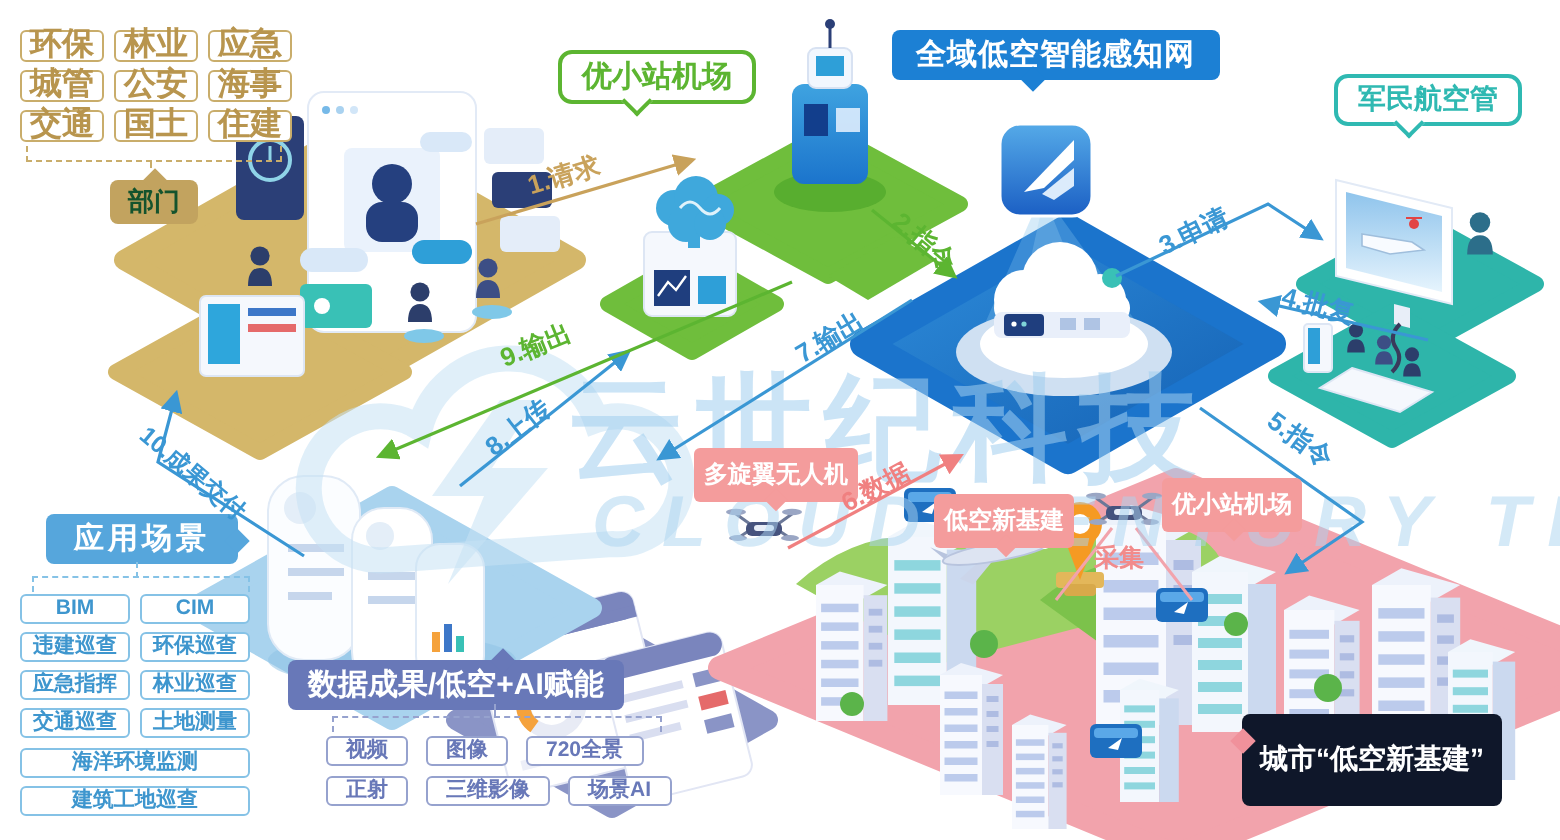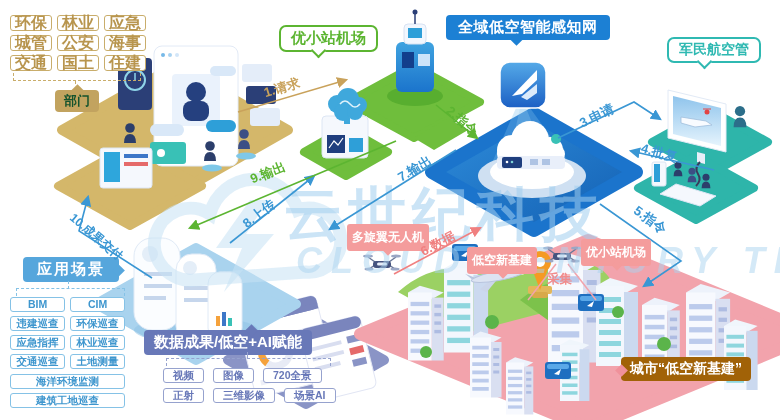--- a/index.html
+++ b/index.html
@@ -38,21 +38,21 @@
   #b-cmd i{bottom:-6px;left:32px;background:#fff;border-right:2px solid #5CB531;border-bottom:2px solid #5CB531;}
   #b-sense{left:446px;top:15px;padding:3px 12px;background:#1C80D4;color:#fff;font-size:15px;letter-spacing:.5px;}
   #b-sense i{bottom:-4px;left:66px;background:#1C80D4;}
   #b-avi{left:667px;top:37px;padding:2px 10px;background:#fff;border:2px solid #2FB9B2;border-radius:7px;
          color:#2FB9B2;font-size:14px;}
   #b-avi i{bottom:-6px;left:30px;background:#fff;border-right:2px solid #2FB9B2;border-bottom:2px solid #2FB9B2;}
   #b-scn{left:23px;top:257px;padding:3px 14px;background:#56A6DC;color:#fff;font-size:15px;letter-spacing:2px;}
   #b-scn i{right:-4px;top:9px;background:#56A6DC;}
   #b-data{left:144px;top:330px;padding:3px 10px;background:#6878B8;color:#fff;font-size:15px;}
   #b-data i{top:-4px;left:103px;background:#6878B8;}
-  #b-city{left:621px;top:357px;padding:3px 9px;background:#a16207;color:#fff;font-size:14px;}
+  #b-city{left:621px;top:357px;padding:14px 9px;background:#0f172a;color:#fff;font-size:14px;}
   #b-city i{left:-4px;top:9px;background:#F0919B;}
   .pinklab{position:absolute;z-index:4;padding:5px 5px;background:#F49C9C;color:#fff;
            font-size:12px;font-weight:bold;border-radius:3px;white-space:nowrap;}
   .pinklab i{position:absolute;width:8px;height:8px;transform:rotate(45deg);bottom:-3px;left:45%;background:#F49C9C;}
   #l-collect{left:547px;top:271px;color:#F28B8B;font-size:12.5px;font-weight:bold;}
   
   .br-u{position:absolute;z-index:4;height:7px;border-left:1.5px dashed #C9AD6B;border-right:1.5px dashed #C9AD6B;
         border-bottom:1.5px dashed #C9AD6B;}
   .br-n{position:absolute;z-index:4;height:7px;border-left:1.5px dashed;border-right:1.5px dashed;border-top:1.5px dashed;}
   .tick{position:absolute;z-index:4;width:0;border-left:1.5px dashed;}

